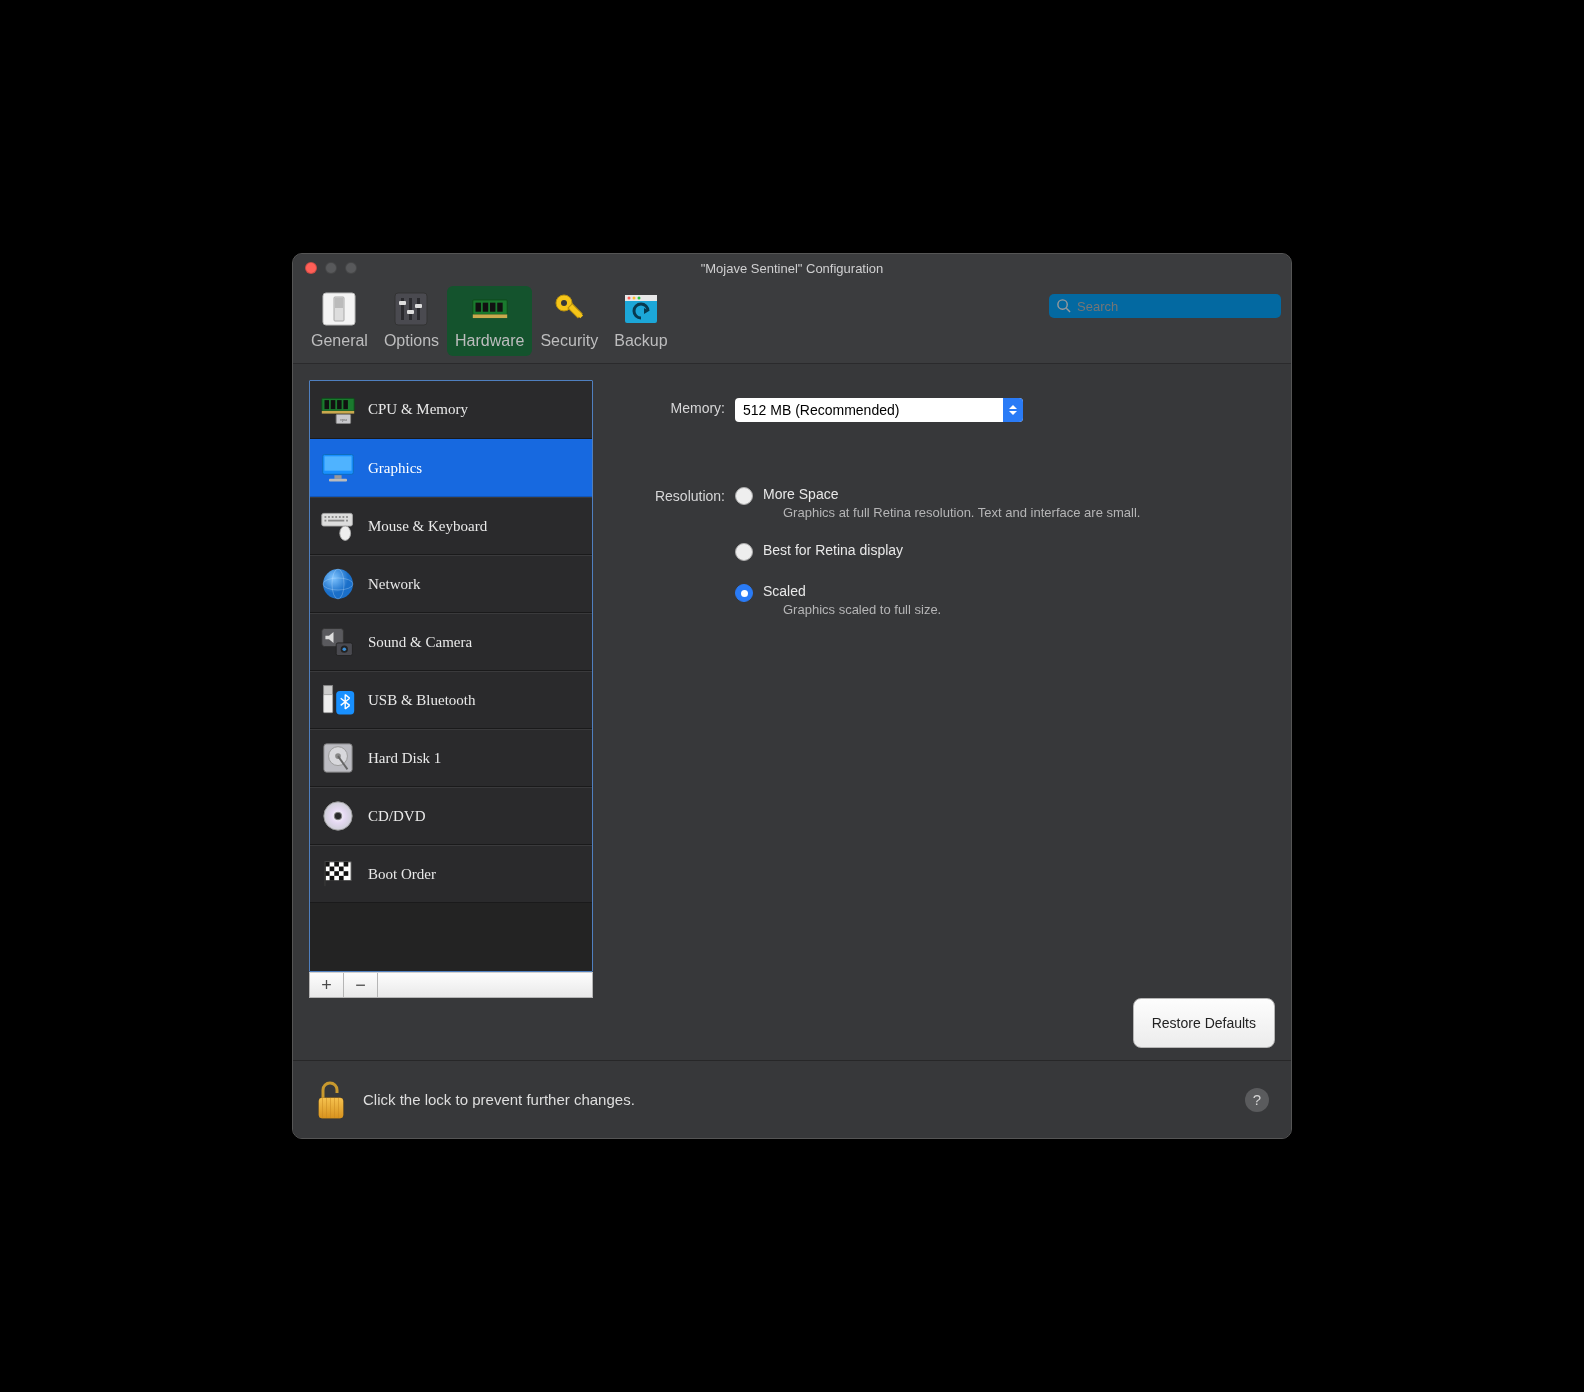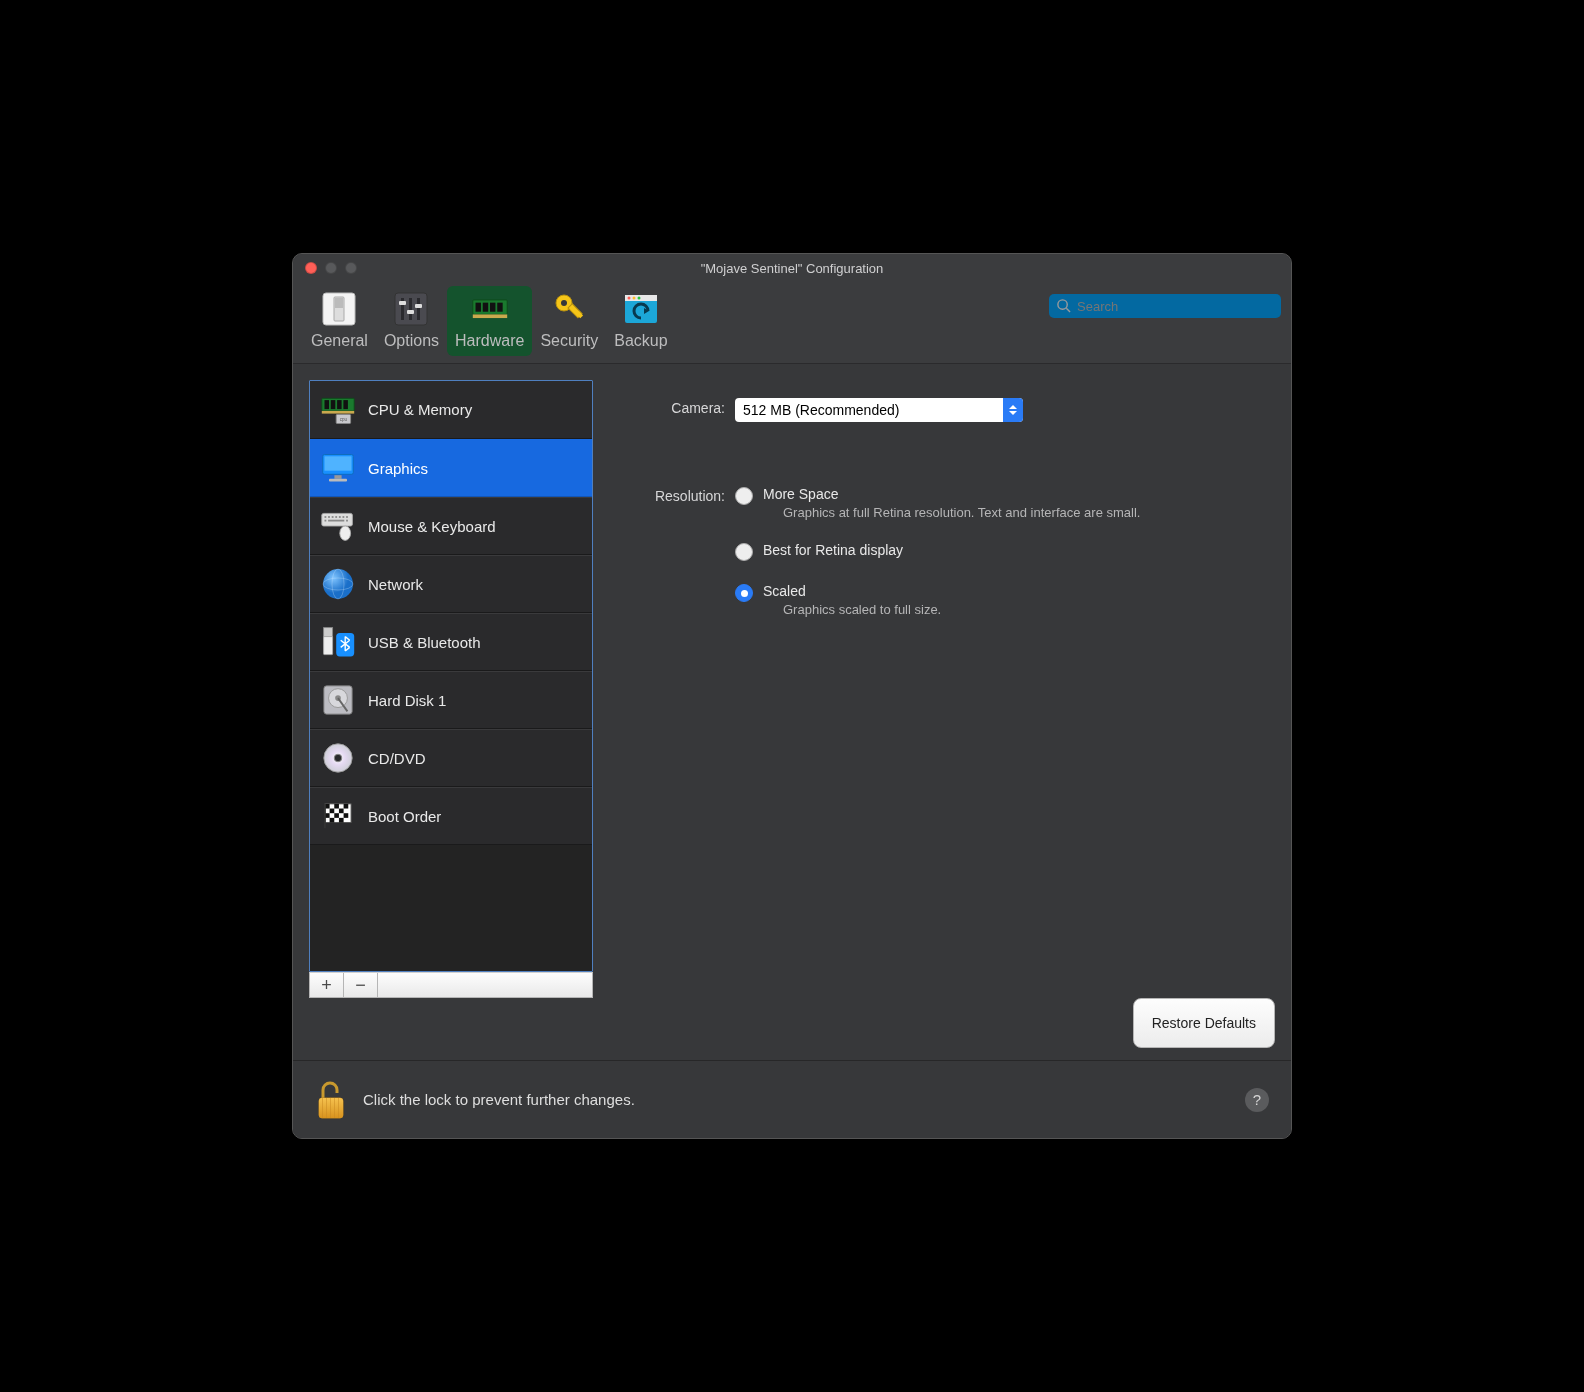--- a/index.html
+++ b/index.html
@@ -122,20 +122,21 @@
     width: 284px;
   }
   .sidebar {
     flex: 1;
     border: 1px solid #4f7fbf;
     border-radius: 1px;
     overflow: hidden;
     background: #232323;
     display: flex;
     flex-direction: column;
+    font-family: Liberation Serif, serif;
   }
   .sb-item {
     height: 58px;
     display: flex;
     align-items: center;
     gap: 12px;
     padding: 0 10px;
     color: #e9e9e9;
     font-size: 15px;
     border-top: 1px solid #3a3a3c;
@@ -441,20 +442,32 @@
                     </radialGradient>
                   </defs>
                   <circle cx="18" cy="18" r="15" fill="url(#gg)"></circle>
                   <ellipse cx="18" cy="18" rx="15" ry="6" fill="none" stroke="#cde9ff" stroke-width="0.6" opacity="0.5"></ellipse>
                   <ellipse cx="18" cy="18" rx="6" ry="15" fill="none" stroke="#cde9ff" stroke-width="0.6" opacity="0.5"></ellipse>
                 </svg>
             </div>
             <span>Network</span>
           </div>
 
+          <div class="sb-item">
+            <div class="sb-icon">
+              <svg viewBox="0 0 40 34" width="38" height="34">
+                  <rect x="2" y="2" width="24" height="20" rx="3" fill="#5a5a5e" stroke="#333"></rect>
+                  <path d="M 6 10 L 10 10 L 15 6 L 15 18 L 10 14 L 6 14 Z" fill="#ddd"></path>
+                  <rect x="18" y="18" width="18" height="14" rx="2" fill="#4a4a50" stroke="#222"></rect>
+                  <circle cx="27" cy="25" r="4" fill="#222"></circle>
+                  <circle cx="27" cy="25" r="2" fill="#3a8fd8"></circle>
+                </svg>
+            </div>
+            <span>Sound &amp; Camera</span>
+          </div>
 
           <div class="sb-item">
             <div class="sb-icon">
               <svg viewBox="0 0 40 36" width="38" height="36">
                   <rect x="4" y="2" width="10" height="10" fill="#ccc" stroke="#888"></rect>
                   <rect x="4" y="12" width="10" height="20" rx="1" fill="#eee" stroke="#aaa"></rect>
                   <rect x="18" y="8" width="20" height="26" rx="4" fill="#1890ff"></rect>
                   <path d="M 28 12 L 28 28 M 23 16 L 33 24 M 33 16 L 23 24 M 28 12 L 33 16 M 28 28 L 33 24" stroke="#fff" stroke-width="1.5" fill="none"></path>
                 </svg>
             </div>
@@ -517,21 +530,21 @@
         <div class="sb-footer">
           <div class="sb-footer-btn">+</div>
           <div class="sb-footer-btn">−</div>
           <div style="flex:1;background:linear-gradient(#fdfdfd,#e9e9e9);"></div>
         </div>
       </div>
 
       <div class="panel">
 
         <div class="form-row">
-          <div class="form-label">Camera:</div>
+          <div class="form-label">Memory:</div>
           <div class="select">
             <span>512 MB (Recommended)</span>
             <div class="select-chevrons">
               <div class="chev up"></div>
               <div class="chev down"></div>
             </div>
           </div>
         </div>
 
         <div style="height:36px"></div>

